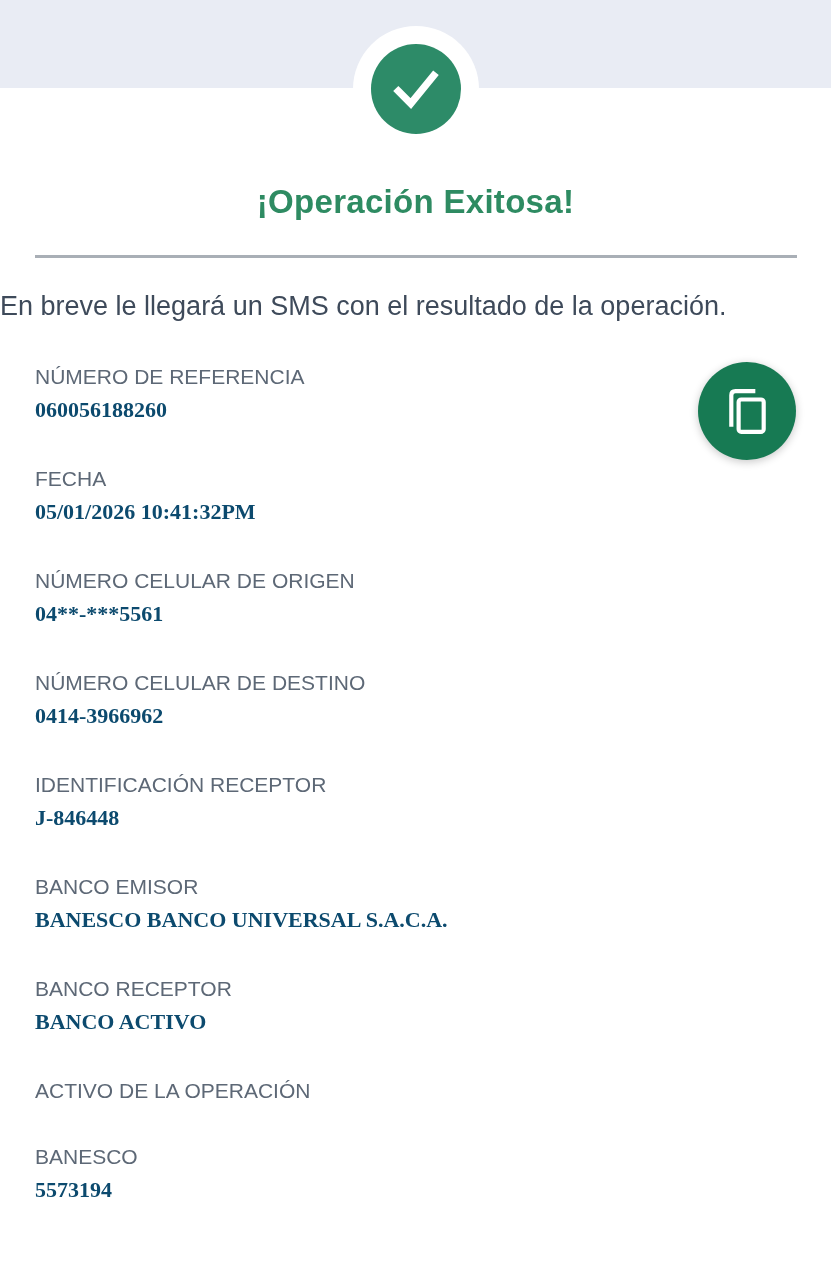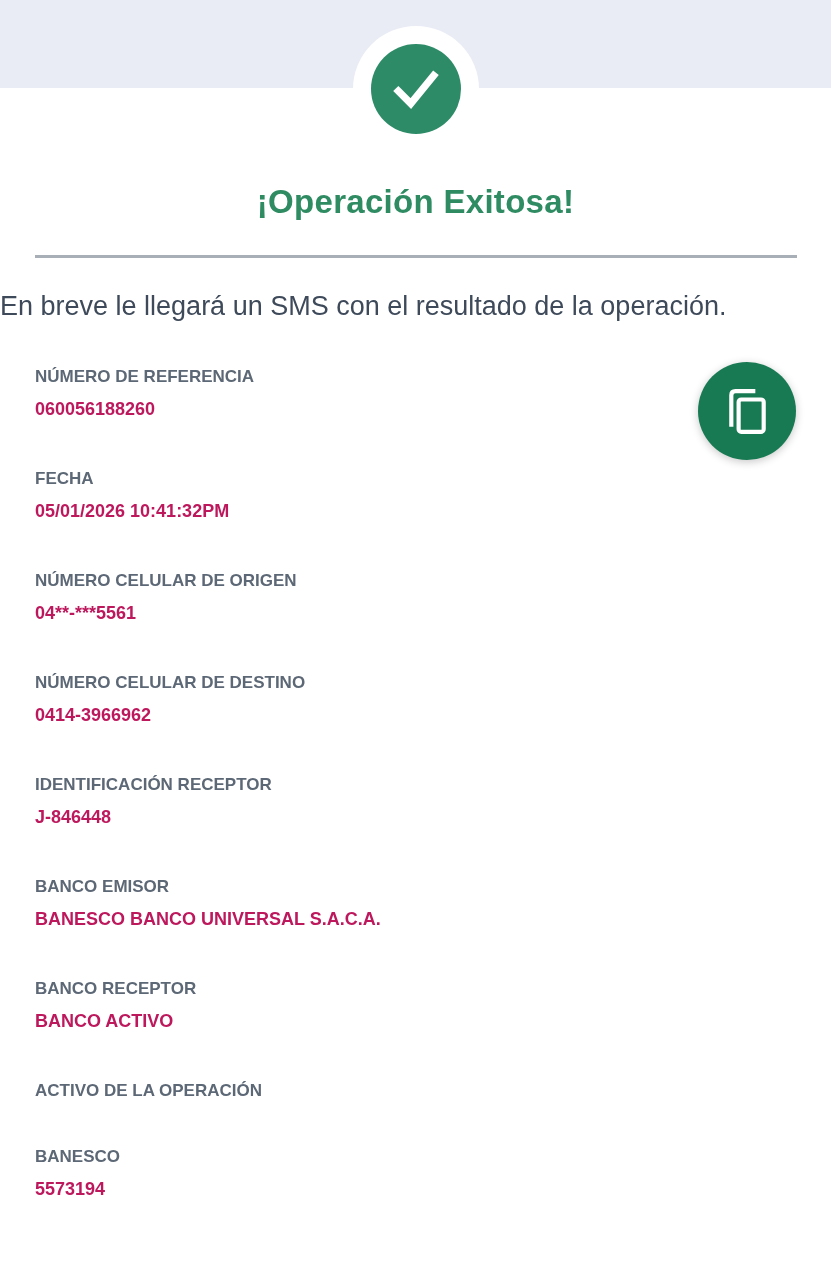--- a/index.html
+++ b/index.html
@@ -57,31 +57,31 @@
     font-size: 27px;
     color: #3e4a5a;
   }
   .fields {
     position: absolute;
     top: 363px; left: 35px;
     width: 650px;
   }
   .field { margin-bottom: 39px; }
   .field-label {
-    font-size: 17px;
+    font-size: 21px;
     line-height: 27px;
     color: #5d6876;
-    font-weight: bold;
   }
   .field-value {
-    font-size: 18px;
+    font-size: 22px;
     line-height: 33px;
     font-weight: 700;
-    color: #be185d;
+    color: #0c4a6e;
     margin-top: 3px;
+    font-family: Liberation Serif, serif;
   }
   .copy-btn {
     position: absolute;
     left: 698px; top: 362px;
     width: 98px; height: 98px;
     border-radius: 50%;
     background: #177a53;
     border: none;
     padding: 0;
     cursor: pointer;

